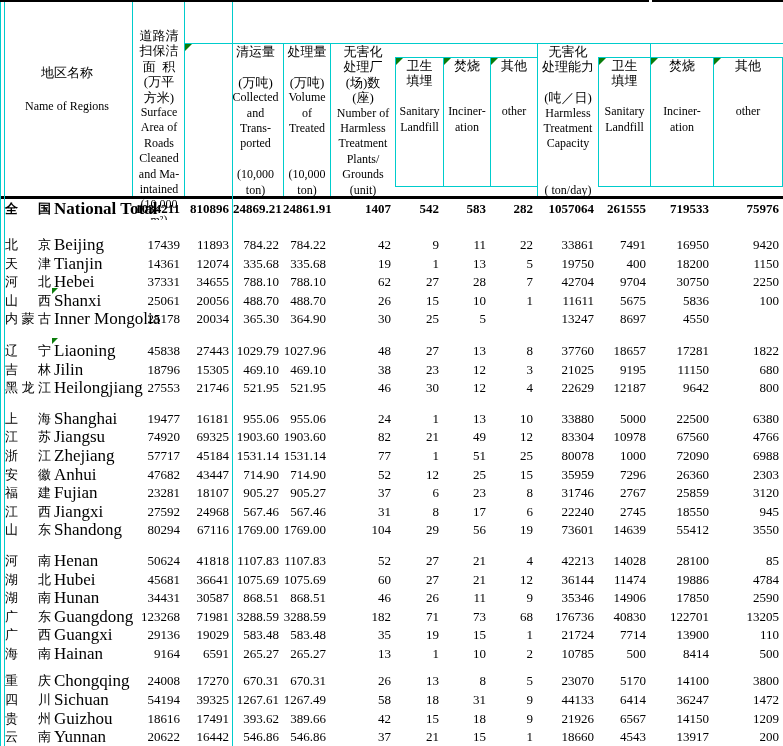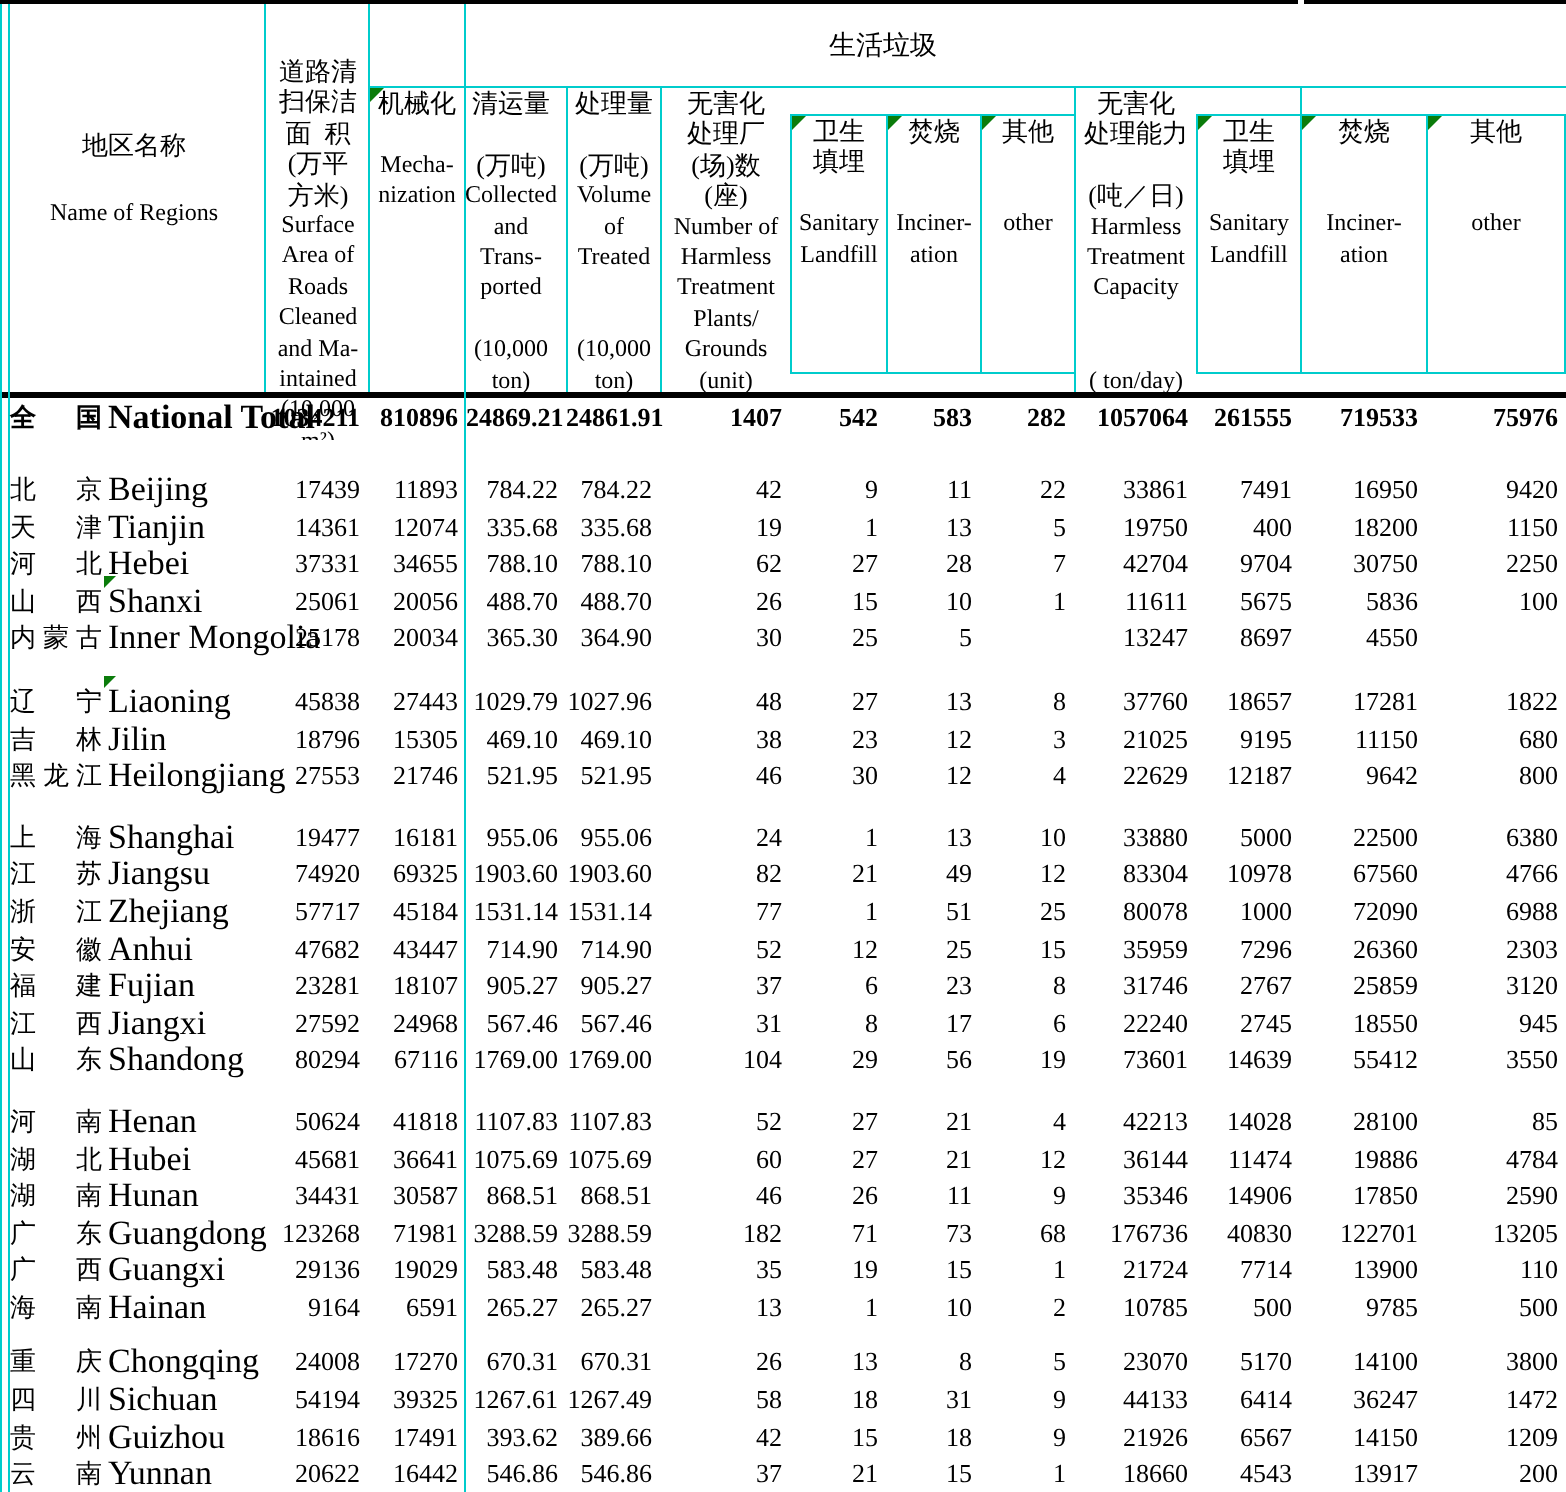--- a/index.html
+++ b/index.html
@@ -55,27 +55,20 @@
       <div class="hl zh">方米)</div>
       <div class="hl en">Surface</div>
       <div class="hl en">Area of</div>
       <div class="hl en">Roads</div>
       <div class="hl en">Cleaned</div>
       <div class="hl en">and Ma-</div>
       <div class="hl en">intained</div>
       <div class="hl en">(10,000</div>
       <div class="hl en">m²)</div>
     </div>
-  <div class="hcell" id="h-mech" style="left:185px;top:44px;width:47px;height:152px;">
-      <div class="hl zh">机械化</div>
-      <div class="hl en">&nbsp;</div>
-      <div class="hl en">Mecha-</div>
-      <div class="hl en">nization</div>
-    </div>
-  <div class="hcell" id="h-banner" style="left:233px;top:2px;width:417px;height:41px;">生活垃圾</div>
   <div class="hcell" id="h-collected" style="left:231px;top:44px;width:49px;height:152px;text-align:center;">
       <div class="hl zh">清运量</div>
       <div class="hl en">&nbsp;</div>
       <div class="hl zh">(万吨)</div>
       <div class="hl en">Collected</div>
       <div class="hl en">and</div>
       <div class="hl en">Trans-</div>
       <div class="hl en">ported</div>
       <div class="hl en">&nbsp;</div>
       <div class="hl en">(10,000</div>
@@ -651,21 +644,21 @@
         <div class="vcell">9164</div>
         <div class="vcell">6591</div>
         <div class="vcell">265.27</div>
         <div class="vcell">265.27</div>
         <div class="vcell">13</div>
         <div class="vcell">1</div>
         <div class="vcell">10</div>
         <div class="vcell">2</div>
         <div class="vcell">10785</div>
         <div class="vcell">500</div>
-        <div class="vcell">9785</div>
+        <div class="vcell">8414</div>
         <div class="vcell">500</div>
       </div>
       <div class="grow gap4"></div>
       <div class="drow">
         <div class="name-cell">
           <span class="zh-name">
             <span>重</span>
             <span>庆</span>
           </span>
           <span class="en-name">Chongqing</span>

